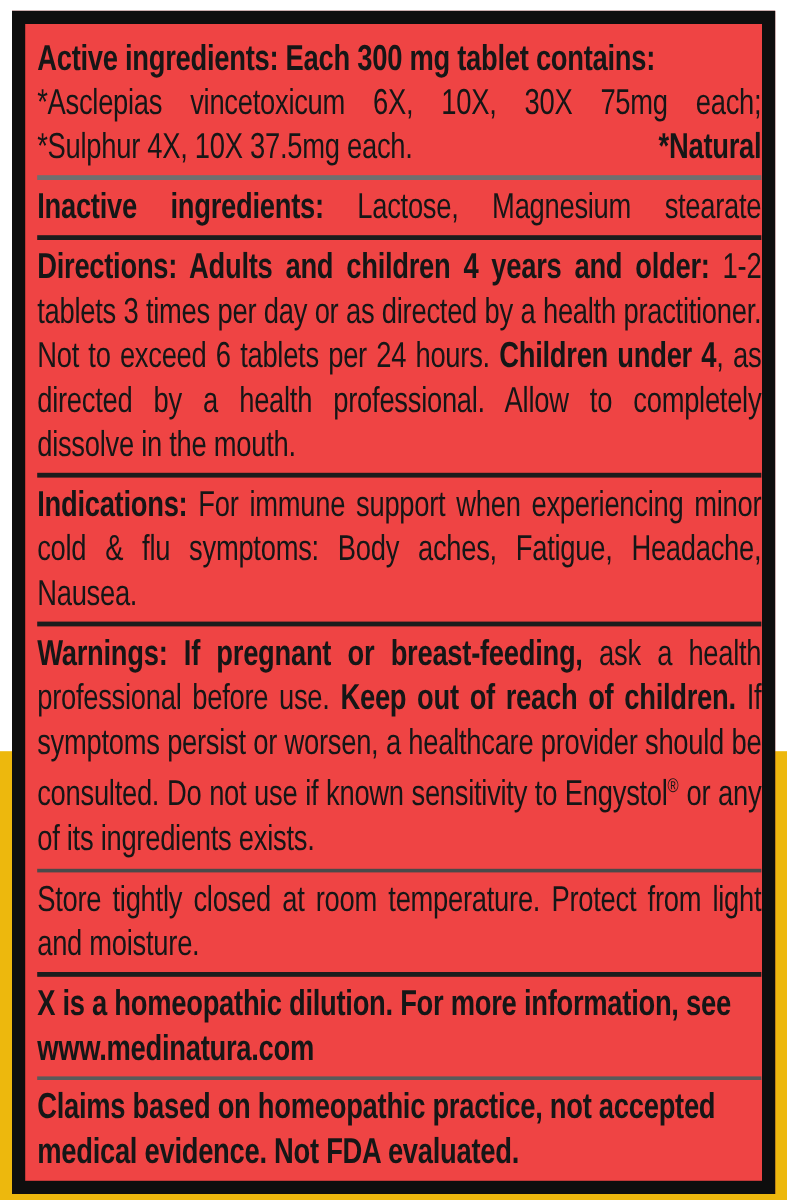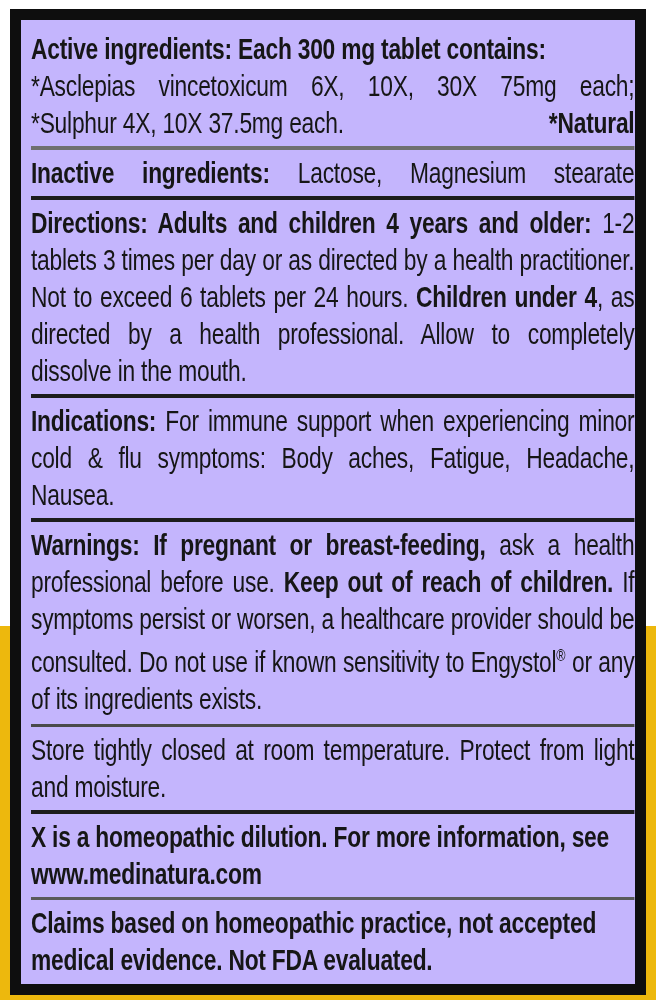--- a/index.html
+++ b/index.html
@@ -8,21 +8,21 @@
     background:#ffffff;
     font-family:"Liberation Sans", sans-serif;
     -webkit-font-smoothing:antialiased;
   }
   .accent-band {
     position:absolute; left:0; top:626px; width:656px; height:374px;
     background:#EDB80D;
   }
   .label-frame {
     position:absolute; left:10px; top:9px; width:636px; height:986px;
-    box-sizing:border-box; background:#c4b5fd;
+    box-sizing:border-box; background:#ef4444;
     border:11px solid #0e0e0e;
   }
   .content {
     position:absolute; left:10px; top:10px;
     width:794px; transform:scaleX(0.76); transform-origin:0 0;
     font-size:30px; line-height:37px; color:#161616;
     letter-spacing:-0.3px;
   }
   p { margin:0; }
   .just { text-align:justify; }

